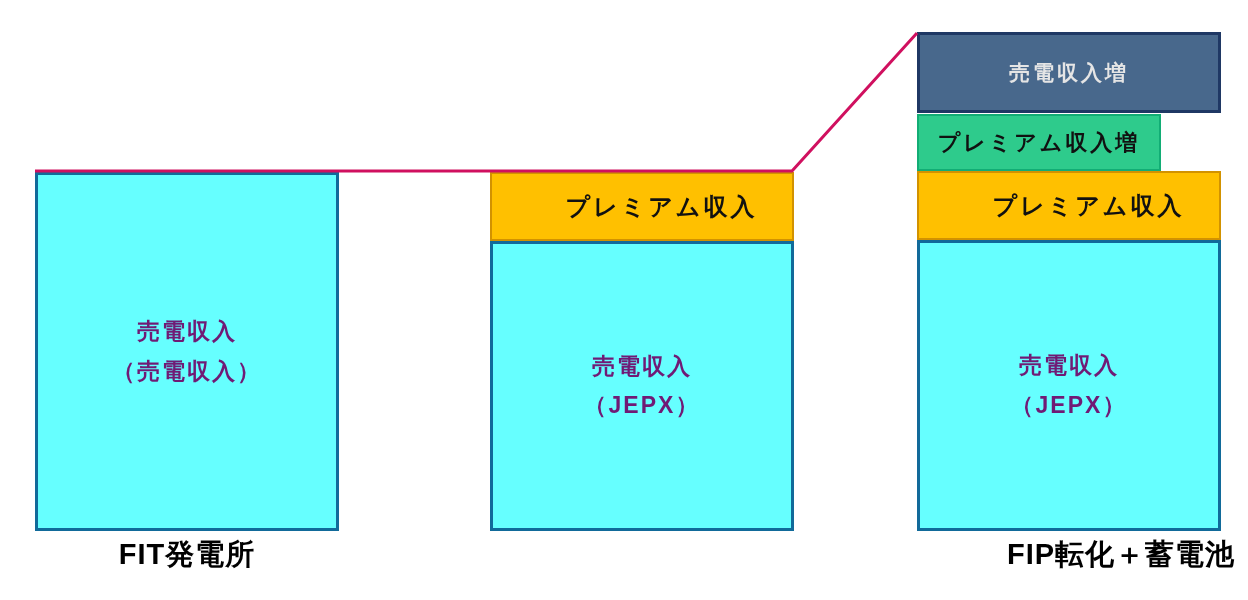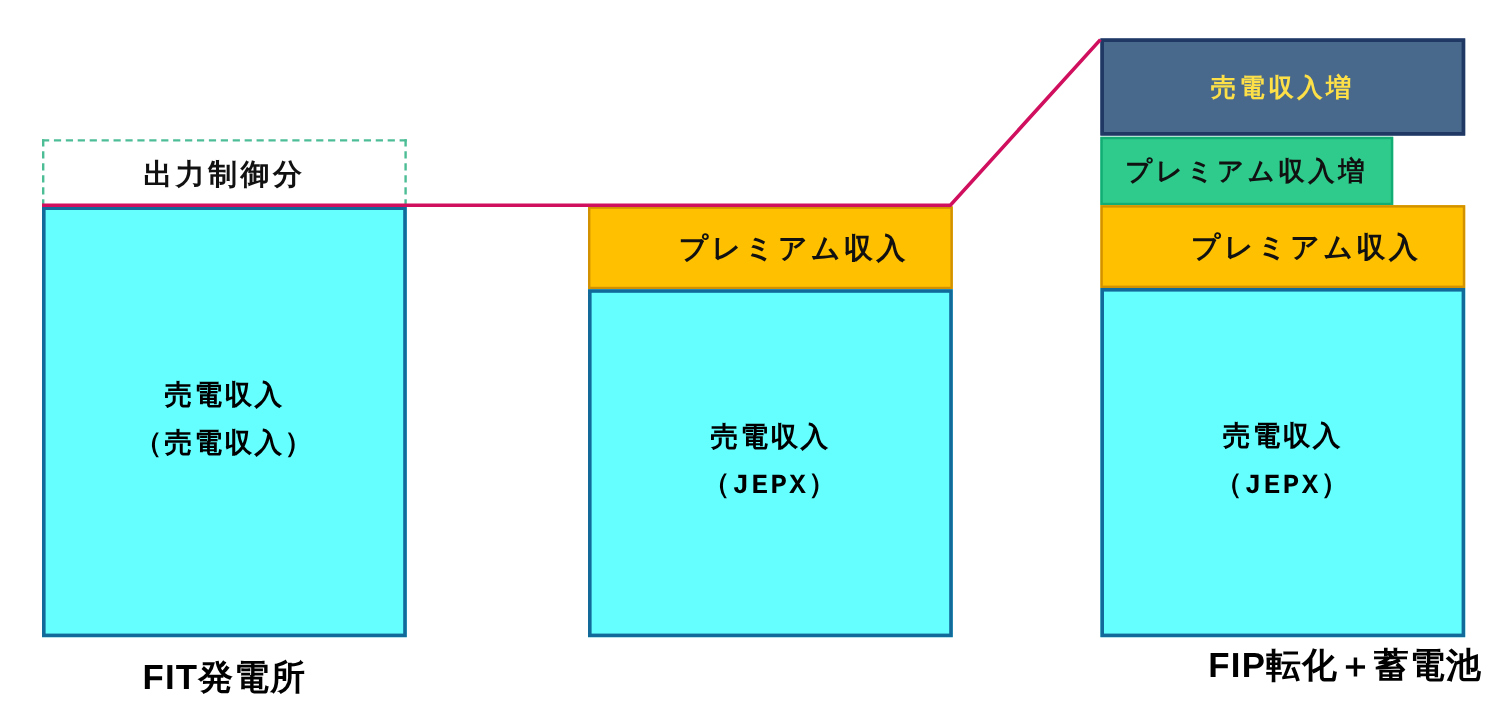--- a/index.html
+++ b/index.html
@@ -15,44 +15,41 @@
   .canvas{
     position:relative;width:1248px;height:600px;background:#ffffff;overflow:hidden;
   }
   .box{position:absolute;display:flex;align-items:center;justify-content:center;text-align:center;}
   .cyan-box{background:var(--cyan-fill);border:3px solid var(--cyan-border);}
   .orange-box{background:var(--orange-fill);border:2px solid var(--orange-border);padding-left:39px;}
   .green-box{background:var(--green-fill);border:2px solid var(--green-border);}
   .steel-box{background:var(--steel-fill);border:3px solid var(--steel-border);}
   .dashed-box{background:#ffffff;border:2px dashed var(--dashed-border);border-bottom:none;}
   .seg-label{font-weight:bold;color:#111111;font-size:24px;letter-spacing:3px;}
-  .seg-label-white{font-weight:bold;color:#fde047;font-size:21px;letter-spacing:3px;}
-  .main-label{font-weight:bold;color:#000000;font-size:23px;letter-spacing:2px;line-height:1.7;font-family:Liberation Mono, monospace;}
+  .seg-label-white{font-weight:bold;color:#e5e5e5;font-size:21px;letter-spacing:3px;}
+  .main-label{font-weight:bold;color:#701a75;font-size:23px;letter-spacing:2px;line-height:1.7;}
   .bar-caption{
     position:absolute;top:535px;height:40px;display:flex;align-items:center;justify-content:center;
     font-weight:bold;color:#000000;font-size:29px;letter-spacing:1px;
   }
   .connector-svg{position:absolute;left:0;top:0;width:1248px;height:600px;pointer-events:none;z-index:5;}
   .connector-svg polyline{fill:none;stroke:var(--line-color);stroke-width:3;}
 </style>
 </head>
 <body>
 
 <div class="canvas">
 
-  <div class="box dashed-box" style="left:35px;top:116px;width:304px;height:56px;">
-    <span class="seg-label">出力制御分</span>
-  </div>
   <div class="box cyan-box" style="left:35px;top:172px;width:304px;height:359px;">
     <div class="main-label">
       <div>売電収入</div>
       <div>（売電収入）</div>
     </div>
   </div>
-  <div class="bar-caption" style="left:35px;width:304px;margin-top:10px;">FIT発電所</div>
+  <div class="bar-caption" style="left:35px;width:304px;">FIT発電所</div>
 
   <div class="box orange-box" style="left:490px;top:172px;width:304px;height:69px;">
     <span class="seg-label">プレミアム収入</span>
   </div>
   <div class="box cyan-box" style="left:490px;top:241px;width:304px;height:290px;">
     <div class="main-label">
       <div>売電収入</div>
       <div>（JEPX）</div>
     </div>
   </div>

